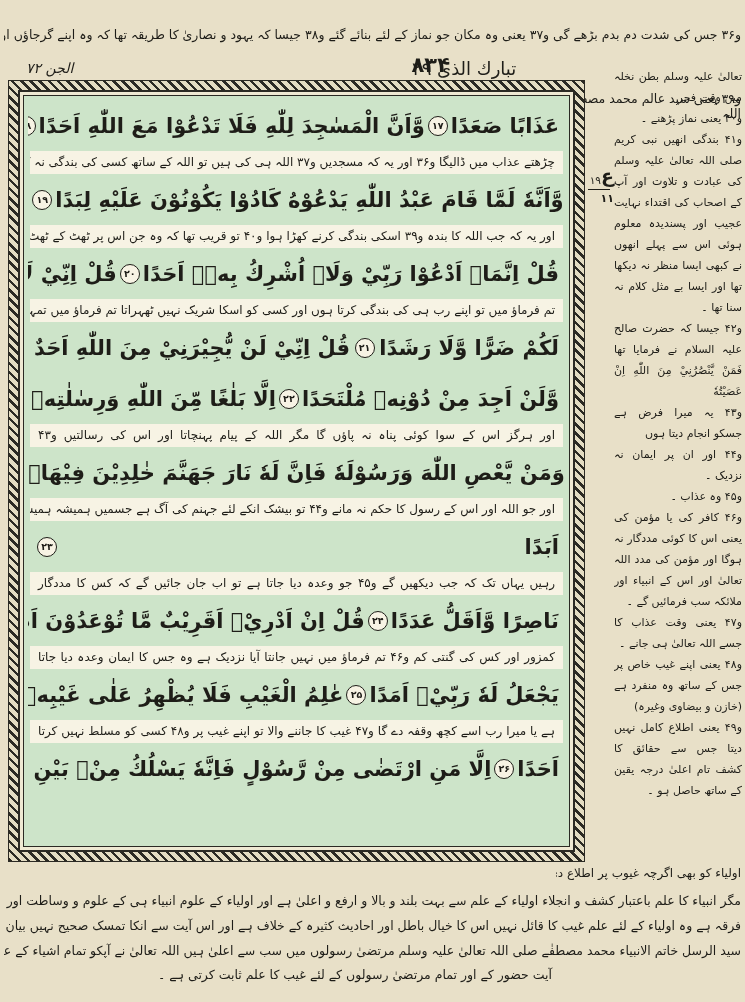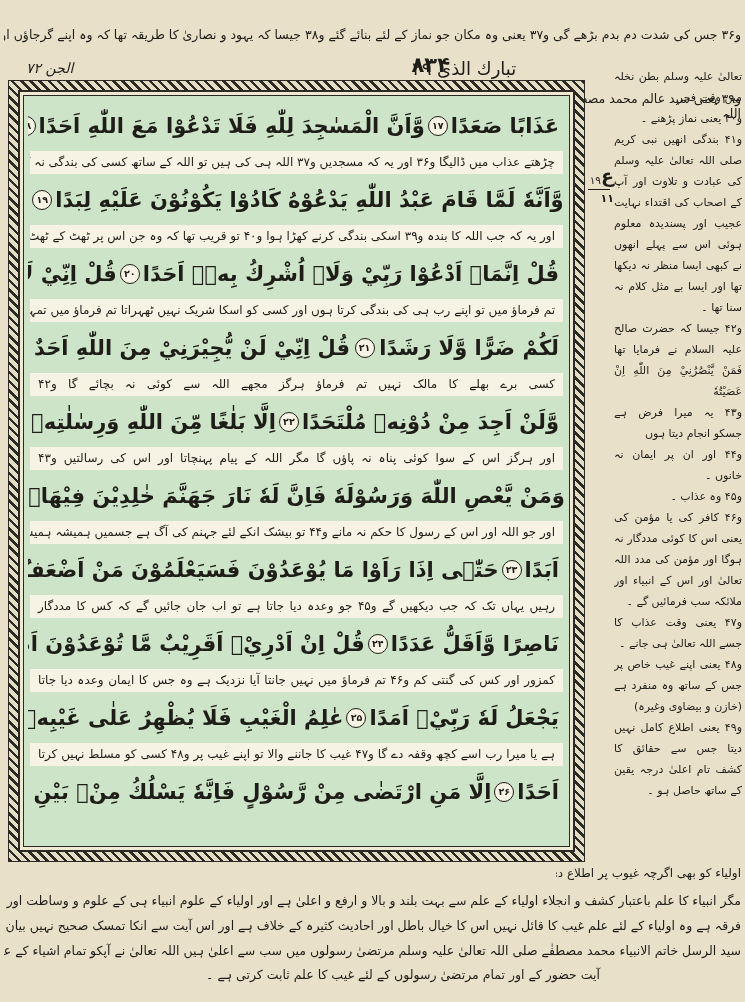--- a/index.html
+++ b/index.html
@@ -58,21 +58,21 @@
   
   .mcol{
     left:614px;top:66px;width:128px;height:798px;overflow:hidden;
     font-size:11px;line-height:21px;text-align:justify;
   }
   .mcol p{margin:0;text-align:justify;}
   
   .bcont{top:866px;left:556px;width:185px;font-size:12px;text-align:right;white-space:nowrap;overflow:hidden;}
   .bline{left:4px;width:737px;font-size:12.5px;line-height:20px;white-space:nowrap;overflow:hidden;text-align:justify;text-align-last:justify;}
   .b1{top:891px;} .b2{top:916px;} .b3{top:941px;}
-  .b4{top:967px;left:110px;width:490px;font-size:12.5px;text-align:right;white-space:nowrap;}
+  .b4{top:967px;left:110px;width:490px;font-size:12.5px;text-align:center;white-space:nowrap;}
 </style>
 </head>
 <body>
 
 <div class="abs top1">و۳۶ جس کی شدت دم بدم بڑھے گی و۳۷ یعنی وہ مکان جو نماز کے لئے بنائے گئے و۳۸ جیسا کہ یہود و نصاریٰ کا طریقہ تھا کہ وہ اپنے گرجاؤں اور عبادت خانوں میں شرک کرتے تھے</div>
 <div class="abs top2">و۳۹ یعنی سید عالم محمد مصطفٰے صلی اللہ</div>
 
 <div class="abs surah">الجن ۷۲</div>
 <div class="abs pagenum">۸۳۴</div>
 <div class="abs juz">تبارك الذى ۲۹</div>
@@ -99,38 +99,36 @@
         <span class="aya">۲۰</span>
         <span class="aseg">قُلْ اِنِّيْ لَاۤ اَمْلِكُ</span>
       </div>
     <div class="row ur">تم فرماؤ میں تو اپنے رب ہی کی بندگی کرتا ہوں اور کسی کو اسکا شریک نہیں ٹھہراتا تم فرماؤ میں تمہارے</div>
 
     <div class="row ar">
         <span class="aseg">لَكُمْ ضَرًّا وَّلَا رَشَدًا</span>
         <span class="aya">۲۱</span>
         <span class="aseg">قُلْ اِنِّيْ لَنْ يُّجِيْرَنِيْ مِنَ اللّٰهِ اَحَدٌ</span>
       </div>
-    <div class="row ur">کسی برے بھلے کا مالک نہیں تم فرماؤ ہرگز مجھے اللہ سے کوئی نہ بچائے گا و۴۲</div>
 
     <div class="row ar">
         <span class="aseg">وَّلَنْ اَجِدَ مِنْ دُوْنِهٖ مُلْتَحَدًا</span>
         <span class="aya">۲۲</span>
         <span class="aseg">اِلَّا بَلٰغًا مِّنَ اللّٰهِ وَرِسٰلٰتِهٖ</span>
       </div>
     <div class="row ur">اور ہرگز اس کے سوا کوئی پناہ نہ پاؤں گا مگر اللہ کے پیام پہنچاتا اور اس کی رسالتیں و۴۳</div>
 
     <div class="row ar solo">
         <span class="aseg">وَمَنْ يَّعْصِ اللّٰهَ وَرَسُوْلَهٗ فَاِنَّ لَهٗ نَارَ جَهَنَّمَ خٰلِدِيْنَ فِيْهَاۤ</span>
       </div>
     <div class="row ur">اور جو اللہ اور اس کے رسول کا حکم نہ مانے و۴۴ تو بیشک انکے لئے جہنم کی آگ ہے جسمیں ہمیشہ ہمیشہ</div>
 
     <div class="row ar">
         <span class="aseg">اَبَدًا</span>
         <span class="aya">۲۳</span>
-        <span class="aseg">حَتّٰۤى اِذَا رَاَوْا مَا يُوْعَدُوْنَ فَسَيَعْلَمُوْنَ مَنْ اَضْعَفُ</span>
       </div>
     <div class="row ur">رہیں یہاں تک کہ جب دیکھیں گے و۴۵ جو وعدہ دیا جاتا ہے تو اب جان جائیں گے کہ کس کا مددگار</div>
 
     <div class="row ar">
         <span class="aseg">نَاصِرًا وَّاَقَلُّ عَدَدًا</span>
         <span class="aya">۲۴</span>
         <span class="aseg">قُلْ اِنْ اَدْرِيْۤ اَقَرِيْبٌ مَّا تُوْعَدُوْنَ اَمْ</span>
       </div>
     <div class="row ur">کمزور اور کس کی گنتی کم و۴۶ تم فرماؤ میں نہیں جانتا آیا نزدیک ہے وہ جس کا ایمان وعدہ دیا جاتا</div>
 
@@ -156,21 +154,21 @@
   <div class="bar"></div>
   <div class="n2">۱۱</div>
 </div>
 
 <div class="abs mcol">
   <p>تعالیٰ علیہ وسلم بطن نخلہ میں وقت فجر</p>
   <p>و۴۰ یعنی نماز پڑھنے ۔</p>
   <p>و۴۱ بندگی انھیں نبی کریم صلی اللہ تعالیٰ علیہ وسلم کی عبادت و تلاوت اور آپ کے اصحاب کی اقتداء نہایت عجیب اور پسندیدہ معلوم ہوئی اس سے پہلے انھوں نے کبھی ایسا منظر نہ دیکھا تھا اور ایسا بے مثل کلام نہ سنا تھا ۔</p>
   <p>و۴۲ جیسا کہ حضرت صالح علیہ السلام نے فرمایا تھا فَمَنْ يَّنْصُرُنِيْ مِنَ اللّٰهِ اِنْ عَصَيْتُهٗ</p>
   <p>و۴۳ یہ میرا فرض ہے جسکو انجام دیتا ہوں</p>
-  <p>و۴۴ اور ان پر ایمان نہ خانوں ۔</p>
+  <p>و۴۴ اور ان پر ایمان نہ نزدیک ۔</p>
   <p>و۴۵ وہ عذاب ۔</p>
   <p>و۴۶ کافر کی یا مؤمن کی یعنی اس کا کوئی مددگار نہ ہوگا اور مؤمن کی مدد اللہ تعالیٰ اور اس کے انبیاء اور ملائکہ سب فرمائیں گے ۔</p>
   <p>و۴۷ یعنی وقت عذاب کا جسے اللہ تعالیٰ ہی جانے ۔</p>
   <p>و۴۸ یعنی اپنے غیب خاص پر جس کے ساتھ وہ منفرد ہے (خازن و بیضاوی وغیرہ)</p>
   <p>و۴۹ یعنی اطلاع کامل نہیں دیتا جس سے حقائق کا کشف تام اعلیٰ درجہ یقین کے ساتھ حاصل ہو ۔</p>
 
 </div>
 
 <div class="abs bcont">اولیاء کو بھی اگرچہ غیوب پر اطلاع دی جاتی ہے پر</div>
 <div class="abs bline b1">مگر انبیاء کا علم باعتبار کشف و انجلاء اولیاء کے علم سے بہت بلند و بالا و ارفع و اعلیٰ ہے اور اولیاء کے علوم انبیاء ہی کے علوم و وساطت اور انہی کے فیض سے ہوتے ہیں معتزلہ ایک گمراہ</div>

